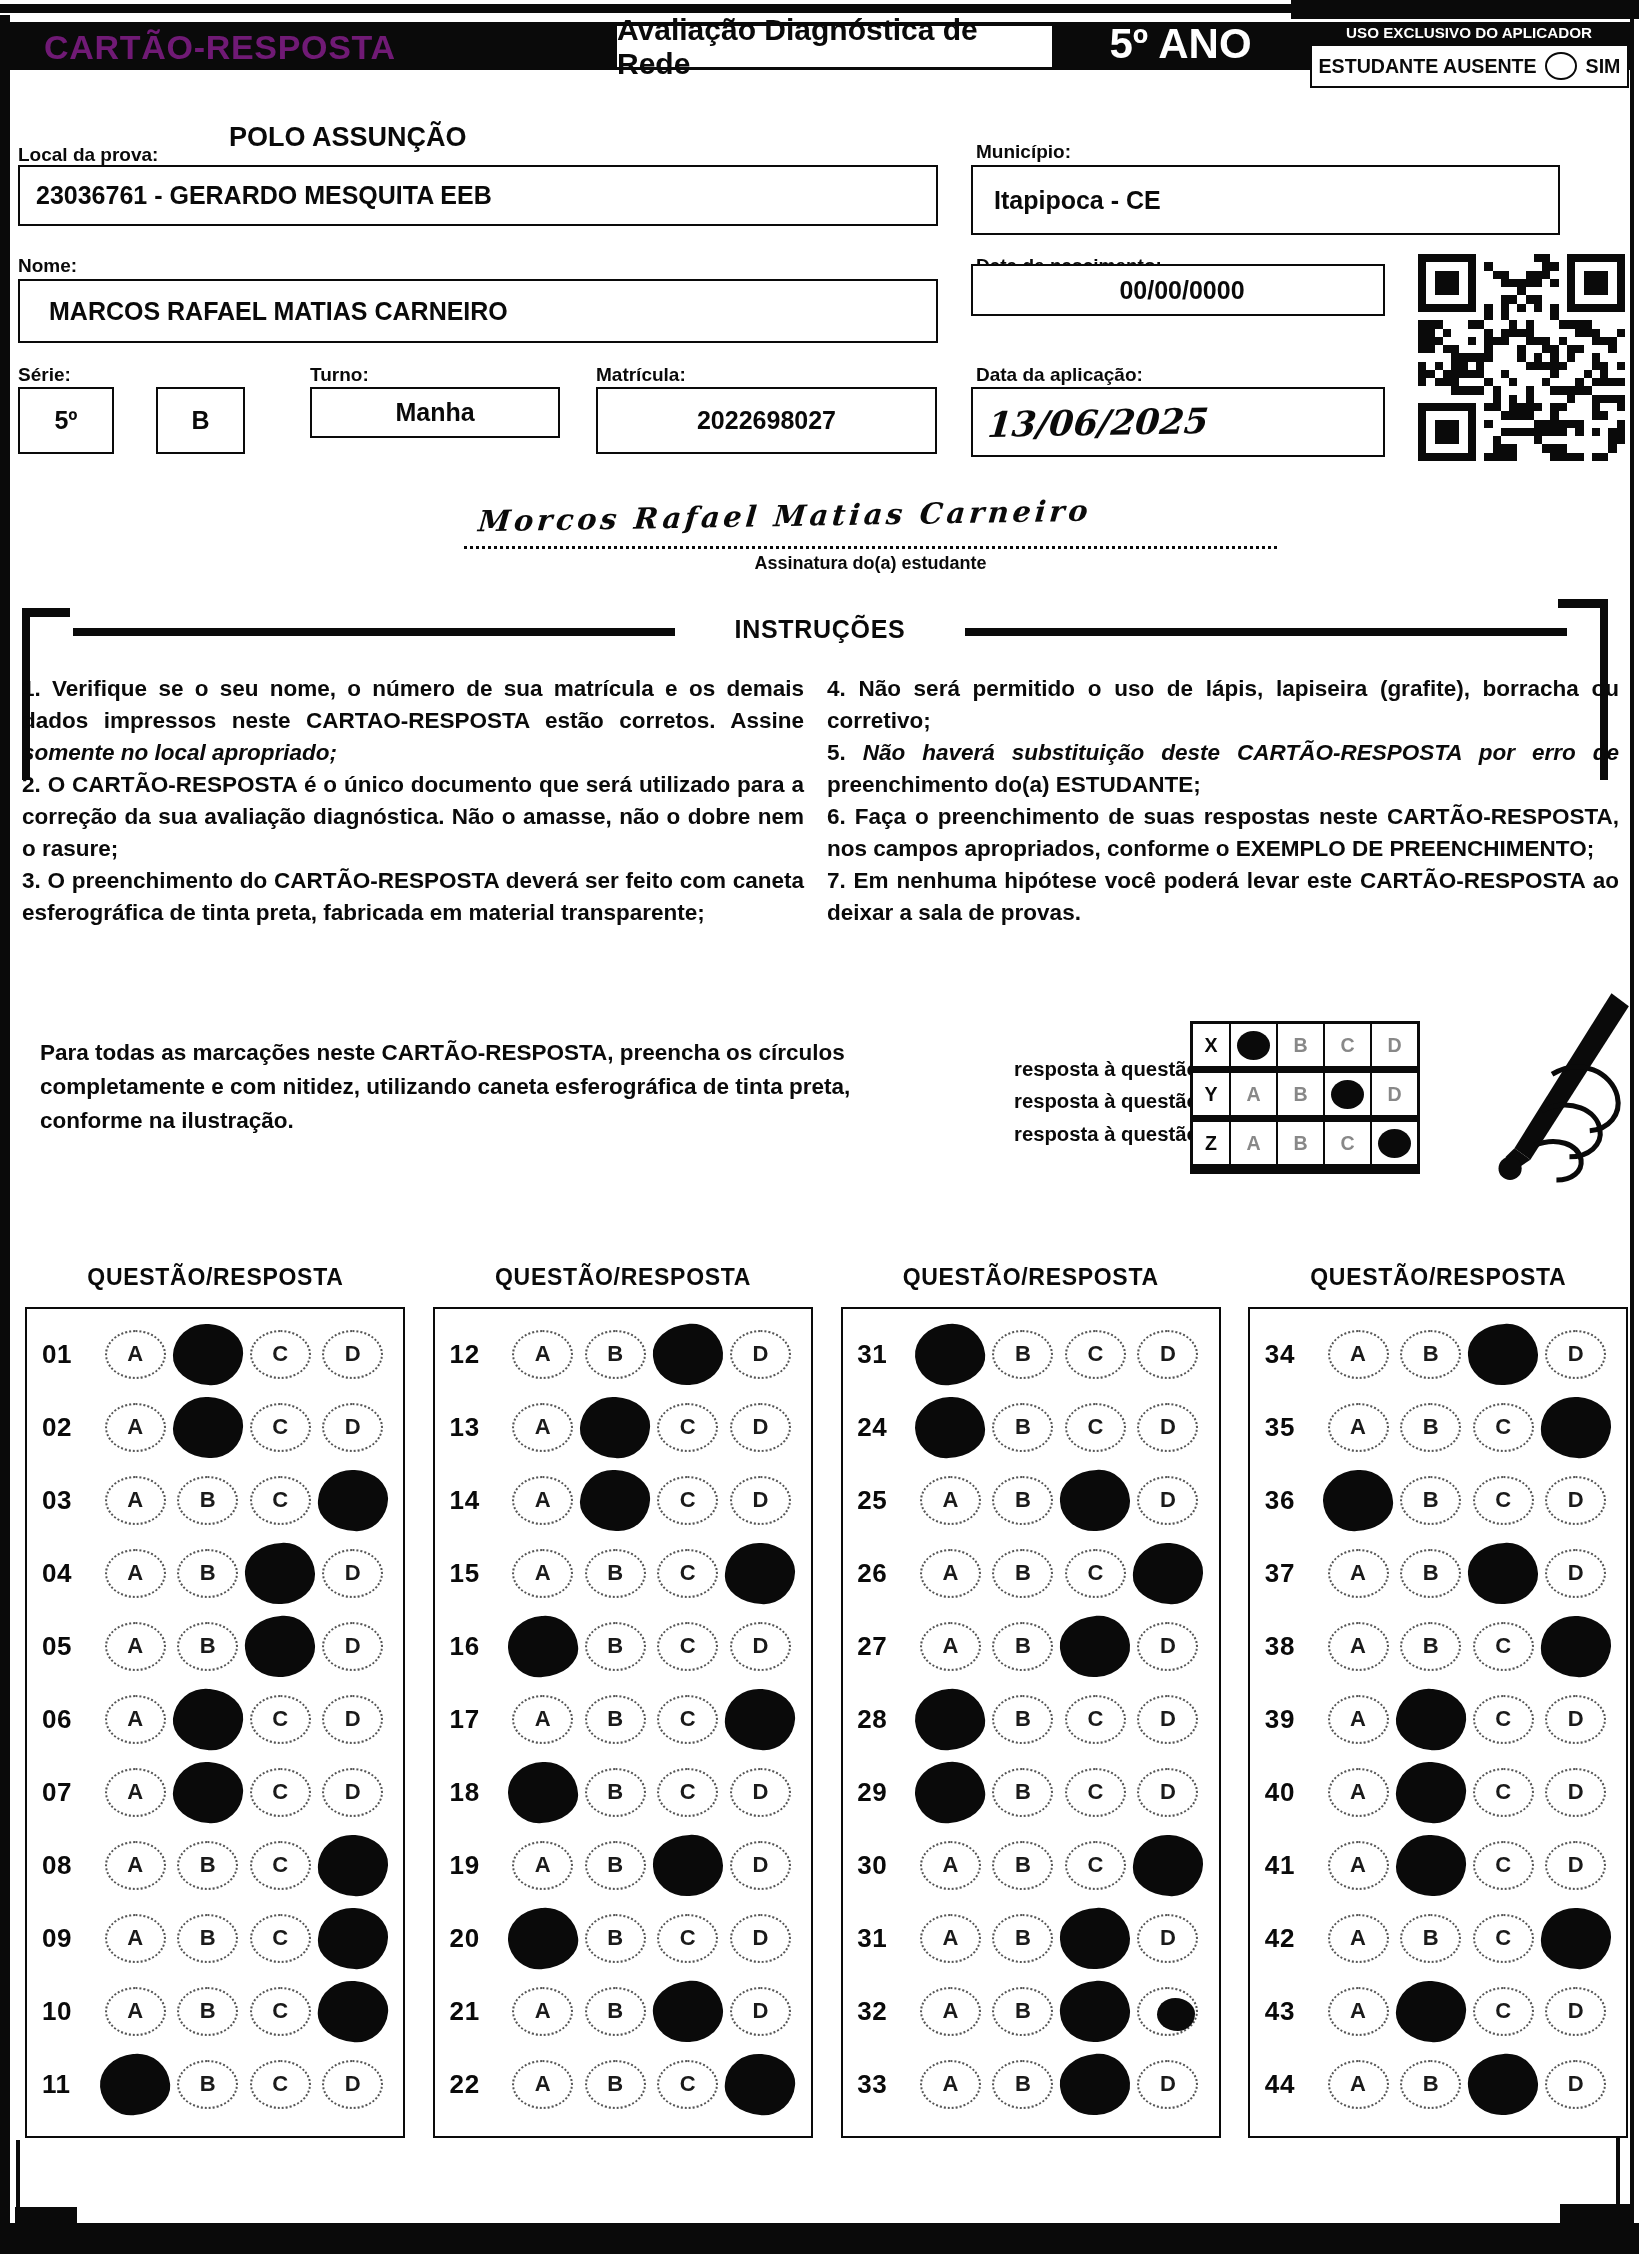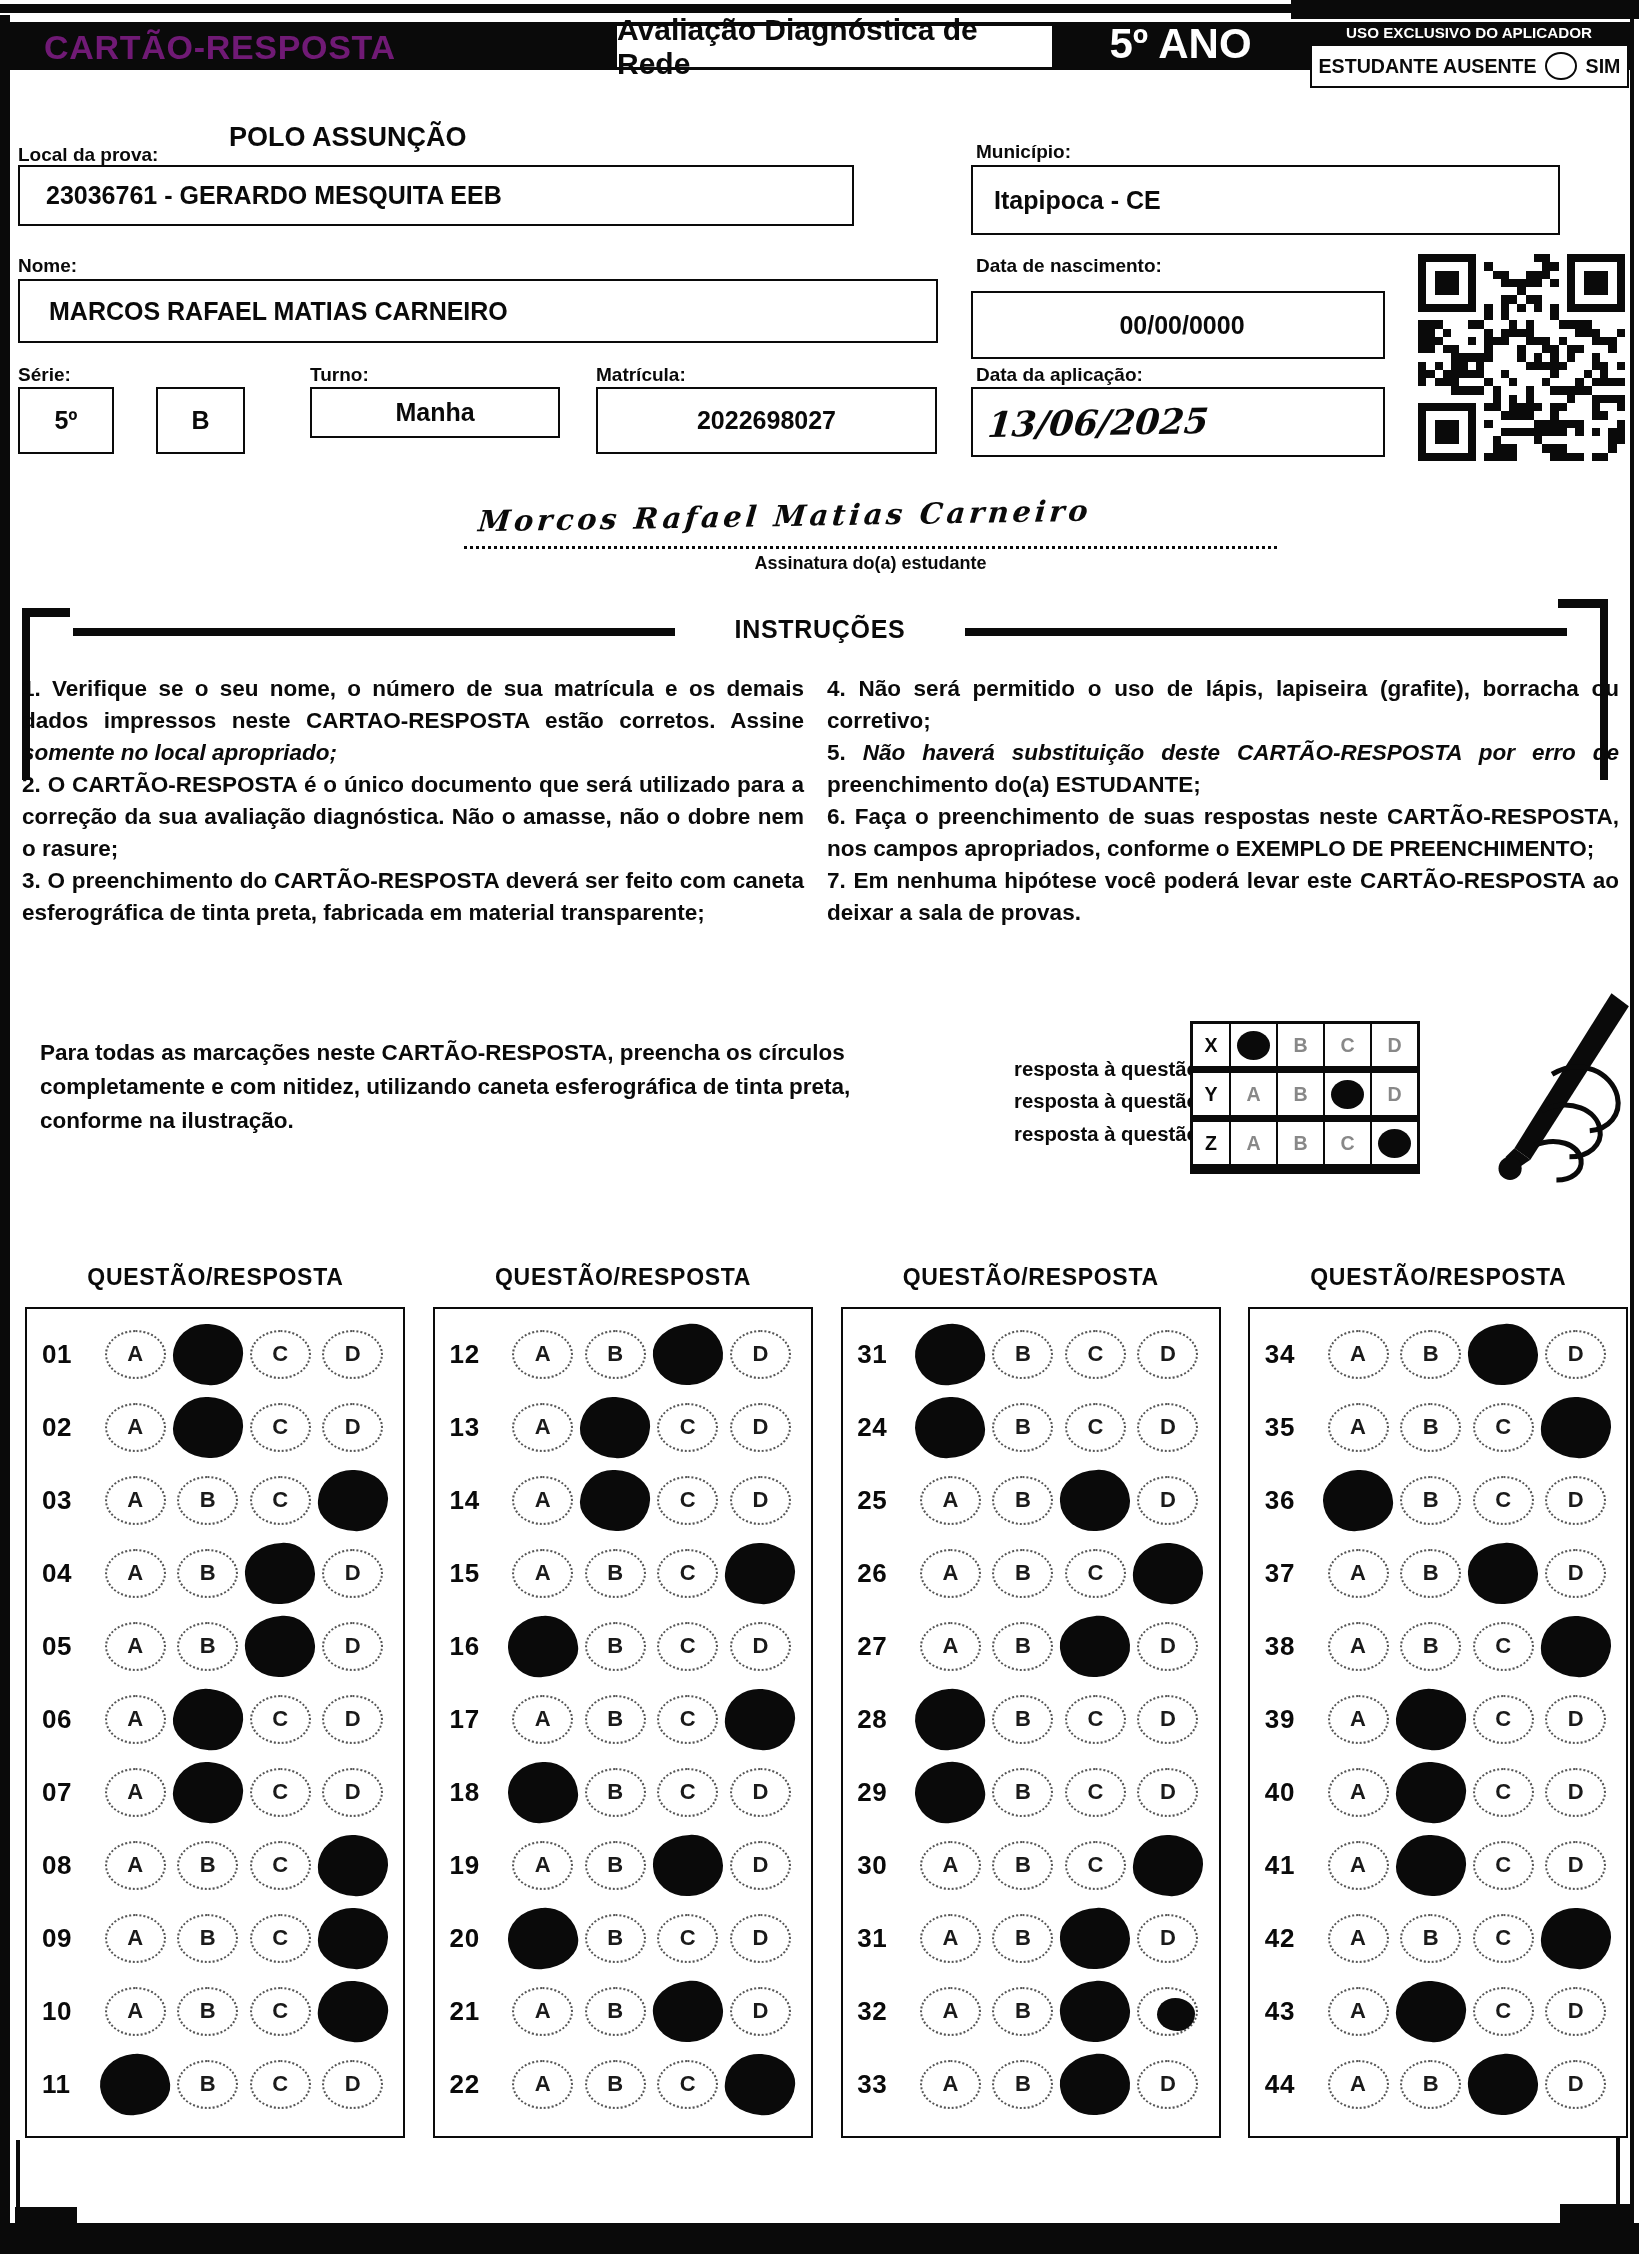--- a/index.html
+++ b/index.html
@@ -93,21 +93,21 @@
   <div class="abs grade">5º ANO</div>
   <div class="abs uso-label">USO EXCLUSIVO DO APLICADOR</div>
   <div class="abs ausente-box">
     <span>ESTUDANTE AUSENTE</span>
     <span class="oval"></span>
     <span>SIM</span>
   </div>
 
   <div class="abs lbl" style="left:18px;top:144px;">Local da prova:</div>
   <div class="abs bold" style="left:229px;top:122px;font-size:27px;">POLO ASSUNÇÃO</div>
-  <div class="abs fbox" style="left:18px;top:165px;width:836px;height:61px;padding-left:26px;">
+  <div class="abs fbox" style="left:18px;top:165px;width:920px;height:61px;padding-left:16px;">
     <span>23036761 - GERARDO MESQUITA EEB</span>
   </div>
 
   <div class="abs lbl" style="left:18px;top:255px;">Nome:</div>
   <div class="abs fbox" style="left:18px;top:279px;width:920px;height:64px;padding-left:29px;">
     <span>MARCOS RAFAEL MATIAS CARNEIRO</span>
   </div>
 
   <div class="abs lbl" style="left:18px;top:364px;">Série:</div>
   <div class="abs fbox center" style="left:18px;top:387px;width:96px;height:67px;">
@@ -128,21 +128,21 @@
   <div class="abs fbox center" style="left:596px;top:387px;width:341px;height:67px;">
     <span>2022698027</span>
   </div>
 
   <div class="abs lbl" style="left:976px;top:141px;">Município:</div>
   <div class="abs fbox" style="left:971px;top:165px;width:589px;height:70px;padding-left:21px;">
     <span>Itapipoca - CE</span>
   </div>
 
   <div class="abs lbl" style="left:976px;top:255px;">Data de nascimento:</div>
-  <div class="abs fbox center" style="left:971px;top:291px;width:414px;height:68px;padding-left:8px;">
+  <div class="abs fbox center" style="left:971px;top:264px;width:414px;height:52px;padding-left:8px;">
     <span>00/00/0000</span>
   </div>
 
   <div class="abs lbl" style="left:976px;top:364px;">Data da aplicação:</div>
   <div class="abs fbox" style="left:971px;top:387px;width:414px;height:70px;padding-left:14.5px;">
     <span class="handwrite" style="font-size:35px;">13/06/2025</span>
   </div>
 
   <svg class="abs qr" id="qr-svg" width="207" height="207" viewBox="0 0 25 25" shape-rendering="crispEdges">
       <rect width="25" height="25" fill="#ffffff"></rect>

